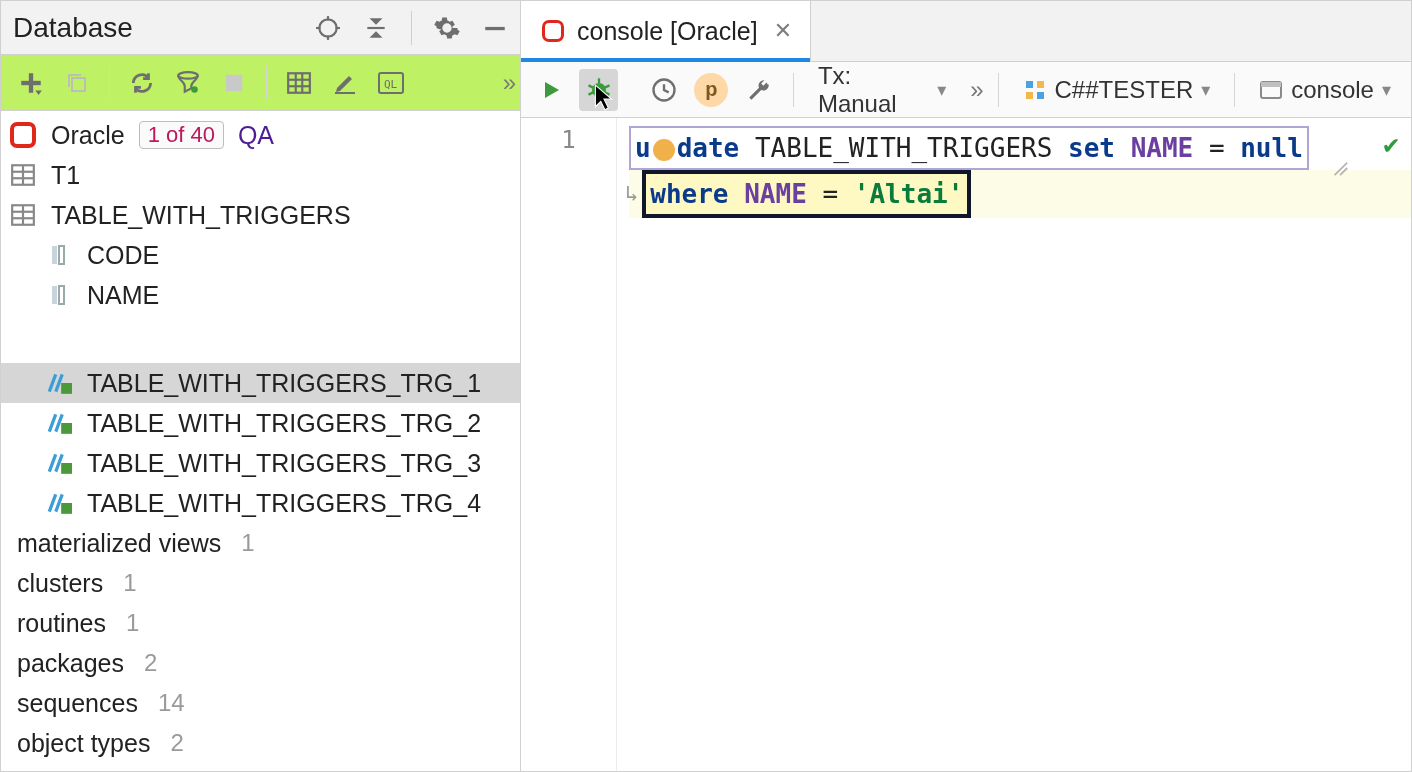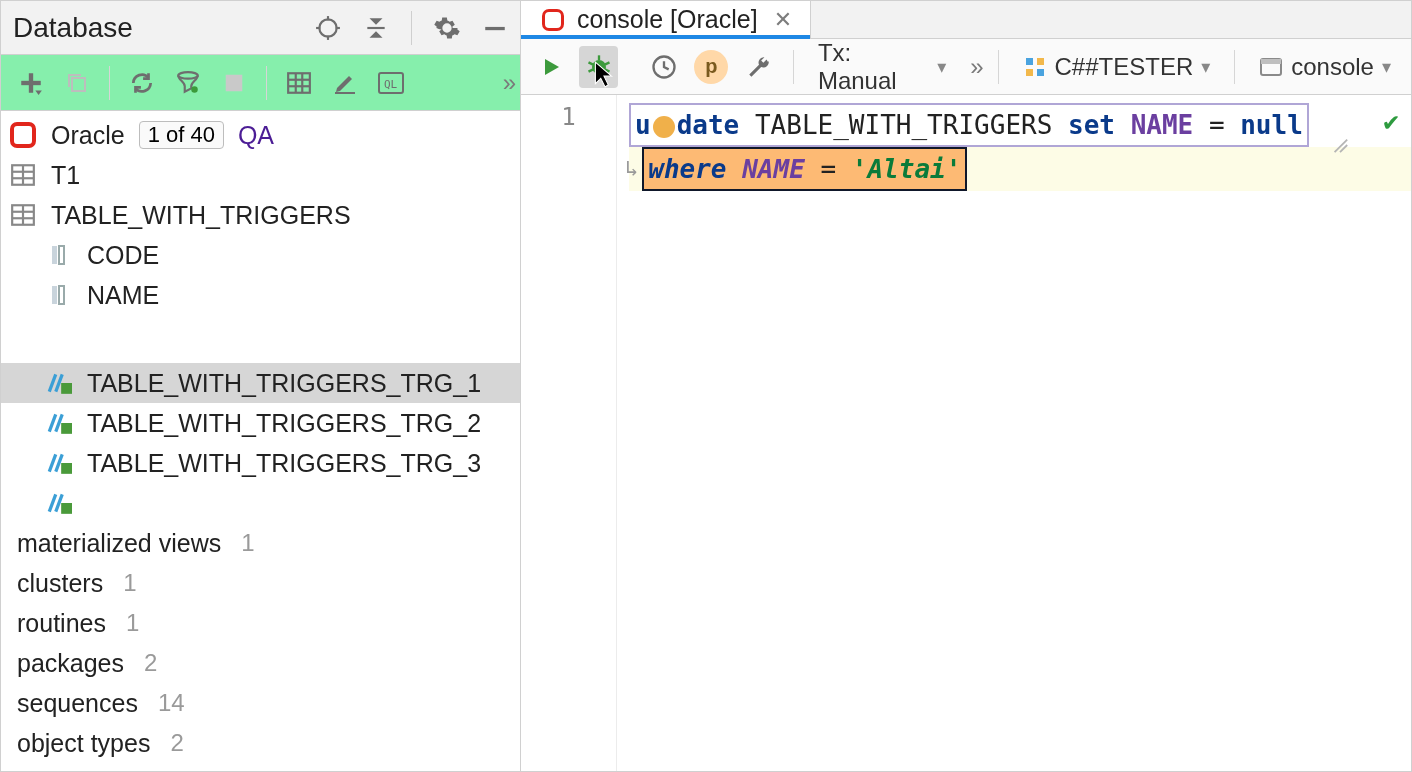--- a/index.html
+++ b/index.html
@@ -59,21 +59,21 @@
     justify-content: center;
     color: #6e6e6e;
     cursor: pointer;
   }
   .icon-btn svg { display:block; }
 
   .db-toolbar {
     display: flex;
     align-items: center;
     height: 56px;
-    background: #86efac;
+    background: #bef264;
     border-bottom: 1px solid #d0d0d0;
     padding: 0 10px;
     gap: 6px;
   }
   .tb-sep {
     width: 1px;
     height: 34px;
     background: #d6d6d6;
     margin: 0 6px;
   }
@@ -103,21 +103,21 @@
     white-space: nowrap;
   }
   .row.sel { background: #d6d6d6; margin-top: 48px; }
   .row .lbl { font-size: 25px; }
   .row .cnt { color: #9a9a9a; font-size: 24px; margin-left: 6px;}
   .badge {
     border: 1px solid #bdbdbd;
     border-radius: 4px;
     padding: 0 8px;
     font-size: 22px;
-    color: #000000;
+    color: #be185d;
     background: #fafafa;
   }
   .ind1 { padding-left: 8px; }
   .ind2 { padding-left: 44px; }
   .ind3 { padding-left: 16px; }
 
   .ico { width:28px; height:28px; display:inline-flex; align-items:center; justify-content:center; }
 
   
   .oracle-ico {
@@ -130,21 +130,21 @@
 
   
   .right {
     flex: 1;
     display: flex;
     flex-direction: column;
   }
   .tabs {
     display: flex;
     align-items: stretch;
-    height: 38px;
+    height: 61px;
     background: #f2f2f2;
     border-bottom: 1px solid #d0d0d0;
   }
   .tab {
     display: flex;
     align-items: center;
     gap: 10px;
     padding: 0 18px;
     border-right: 1px solid #d0d0d0;
     background: #fff;
@@ -216,25 +216,24 @@
     position:relative;
   }
   .codeline { white-space: pre; display:flex; align-items:center;}
   .hl-current { background:#fdfce6; }
   .box1 {
     border:2px solid #b0a6d6;
     padding:0 4px;
     display:inline-block;
   }
   .box2 {
-    border:2px solid #0f172a;
+    border:4px solid #0f172a;
     padding:0 4px;
     display:inline-block;
-    background:#fdba74;
-    font-style:italic;
+    background:#fef9c3;
   }
   .kw { color:#0a3a8a; font-weight:700; }
   .kw2 { color:#0a3a8a; font-weight:700; }
   .ident { color:#6b3fa0; font-weight:700; }
   .str { color:#0a7b3a; font-weight:700; }
   .bulb {
     width:22px;height:22px;border-radius:50%;
     background:#f0b04a;
     display:inline-block;
     margin:0 2px;
@@ -440,20 +439,21 @@
         <span class="lbl">TABLE_WITH_TRIGGERS_TRG_3</span>
       </div>
       <div class="row ind2">
         <span class="ico trg-ico">
           <svg width="26" height="26" viewBox="0 0 24 24">
               <path d="M3 20 L9 4" stroke="#3b9fd6" stroke-width="3"></path>
               <path d="M9 20 L15 4" stroke="#3b9fd6" stroke-width="3"></path>
               <rect x="14" y="12" width="10" height="10" fill="#4a9a3a"></rect>
             </svg>
         </span>
+        <span class="lbl">TABLE_WITH_TRIGGERS_TRG_4</span>
       </div>
 
       <div class="row ind3">
         <span class="lbl">materialized views</span>
         <span class="cnt">1</span>
       </div>
       <div class="row ind3">
         <span class="lbl">clusters</span>
         <span class="cnt">1</span>
       </div>

